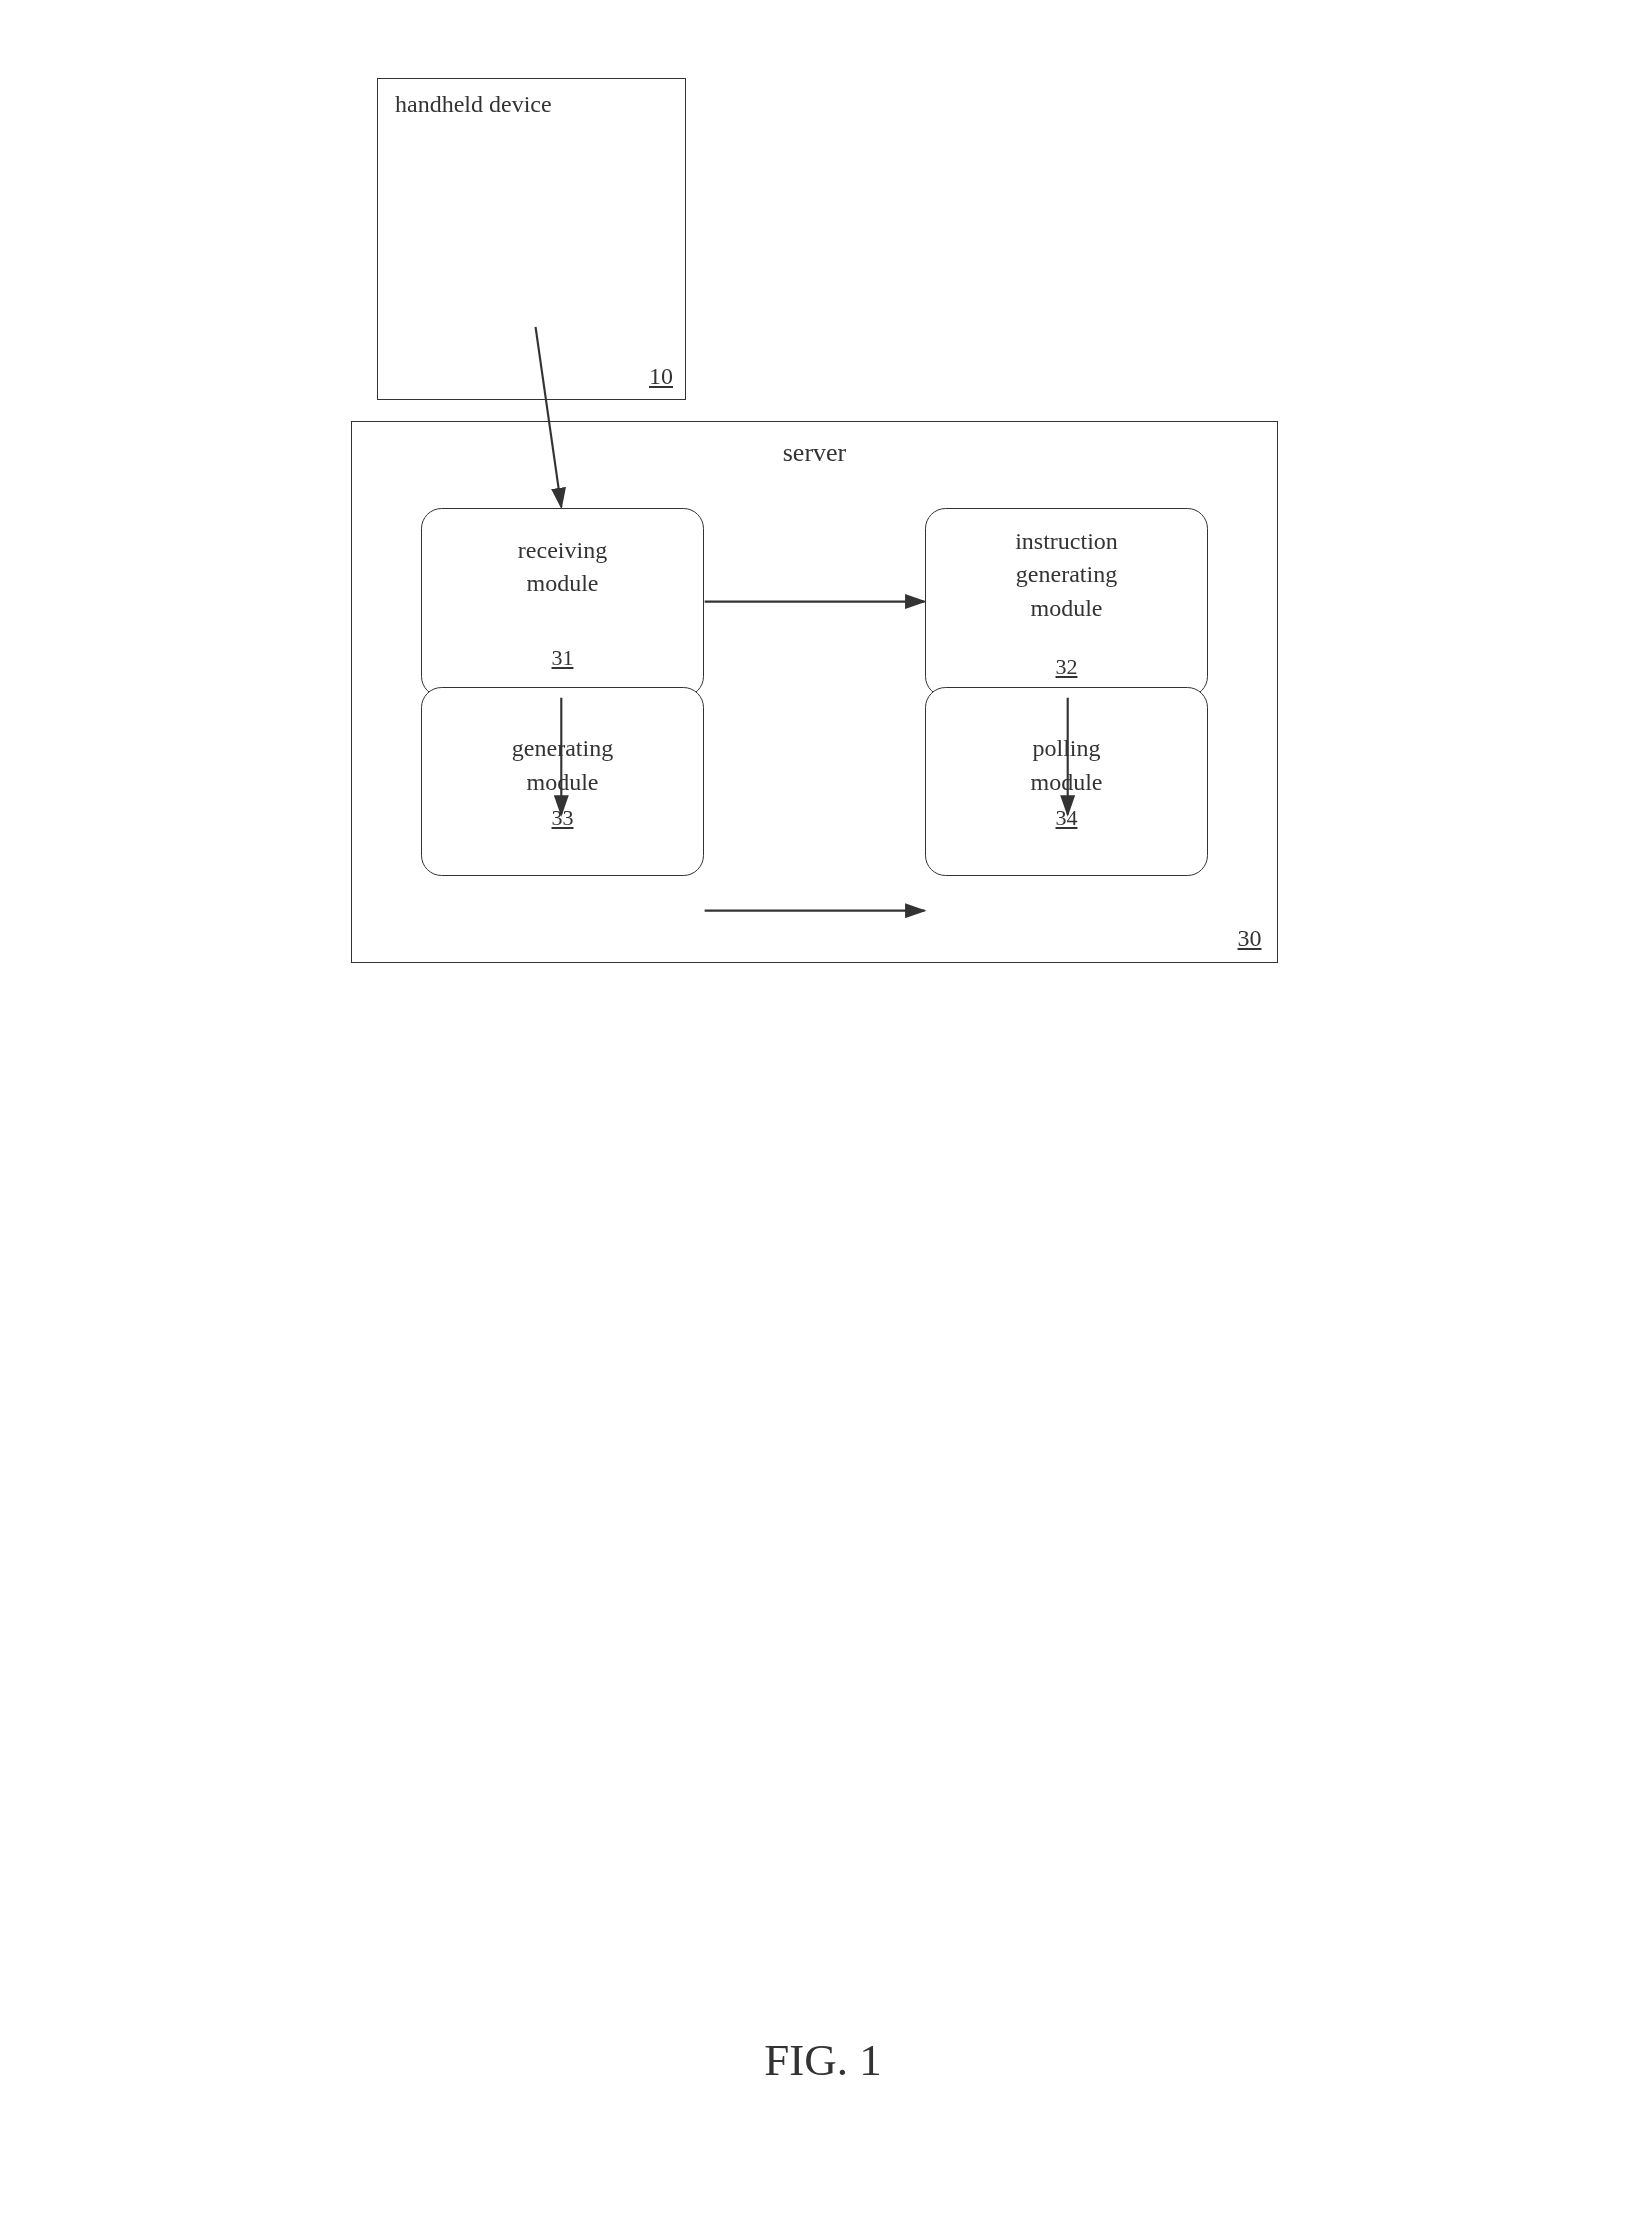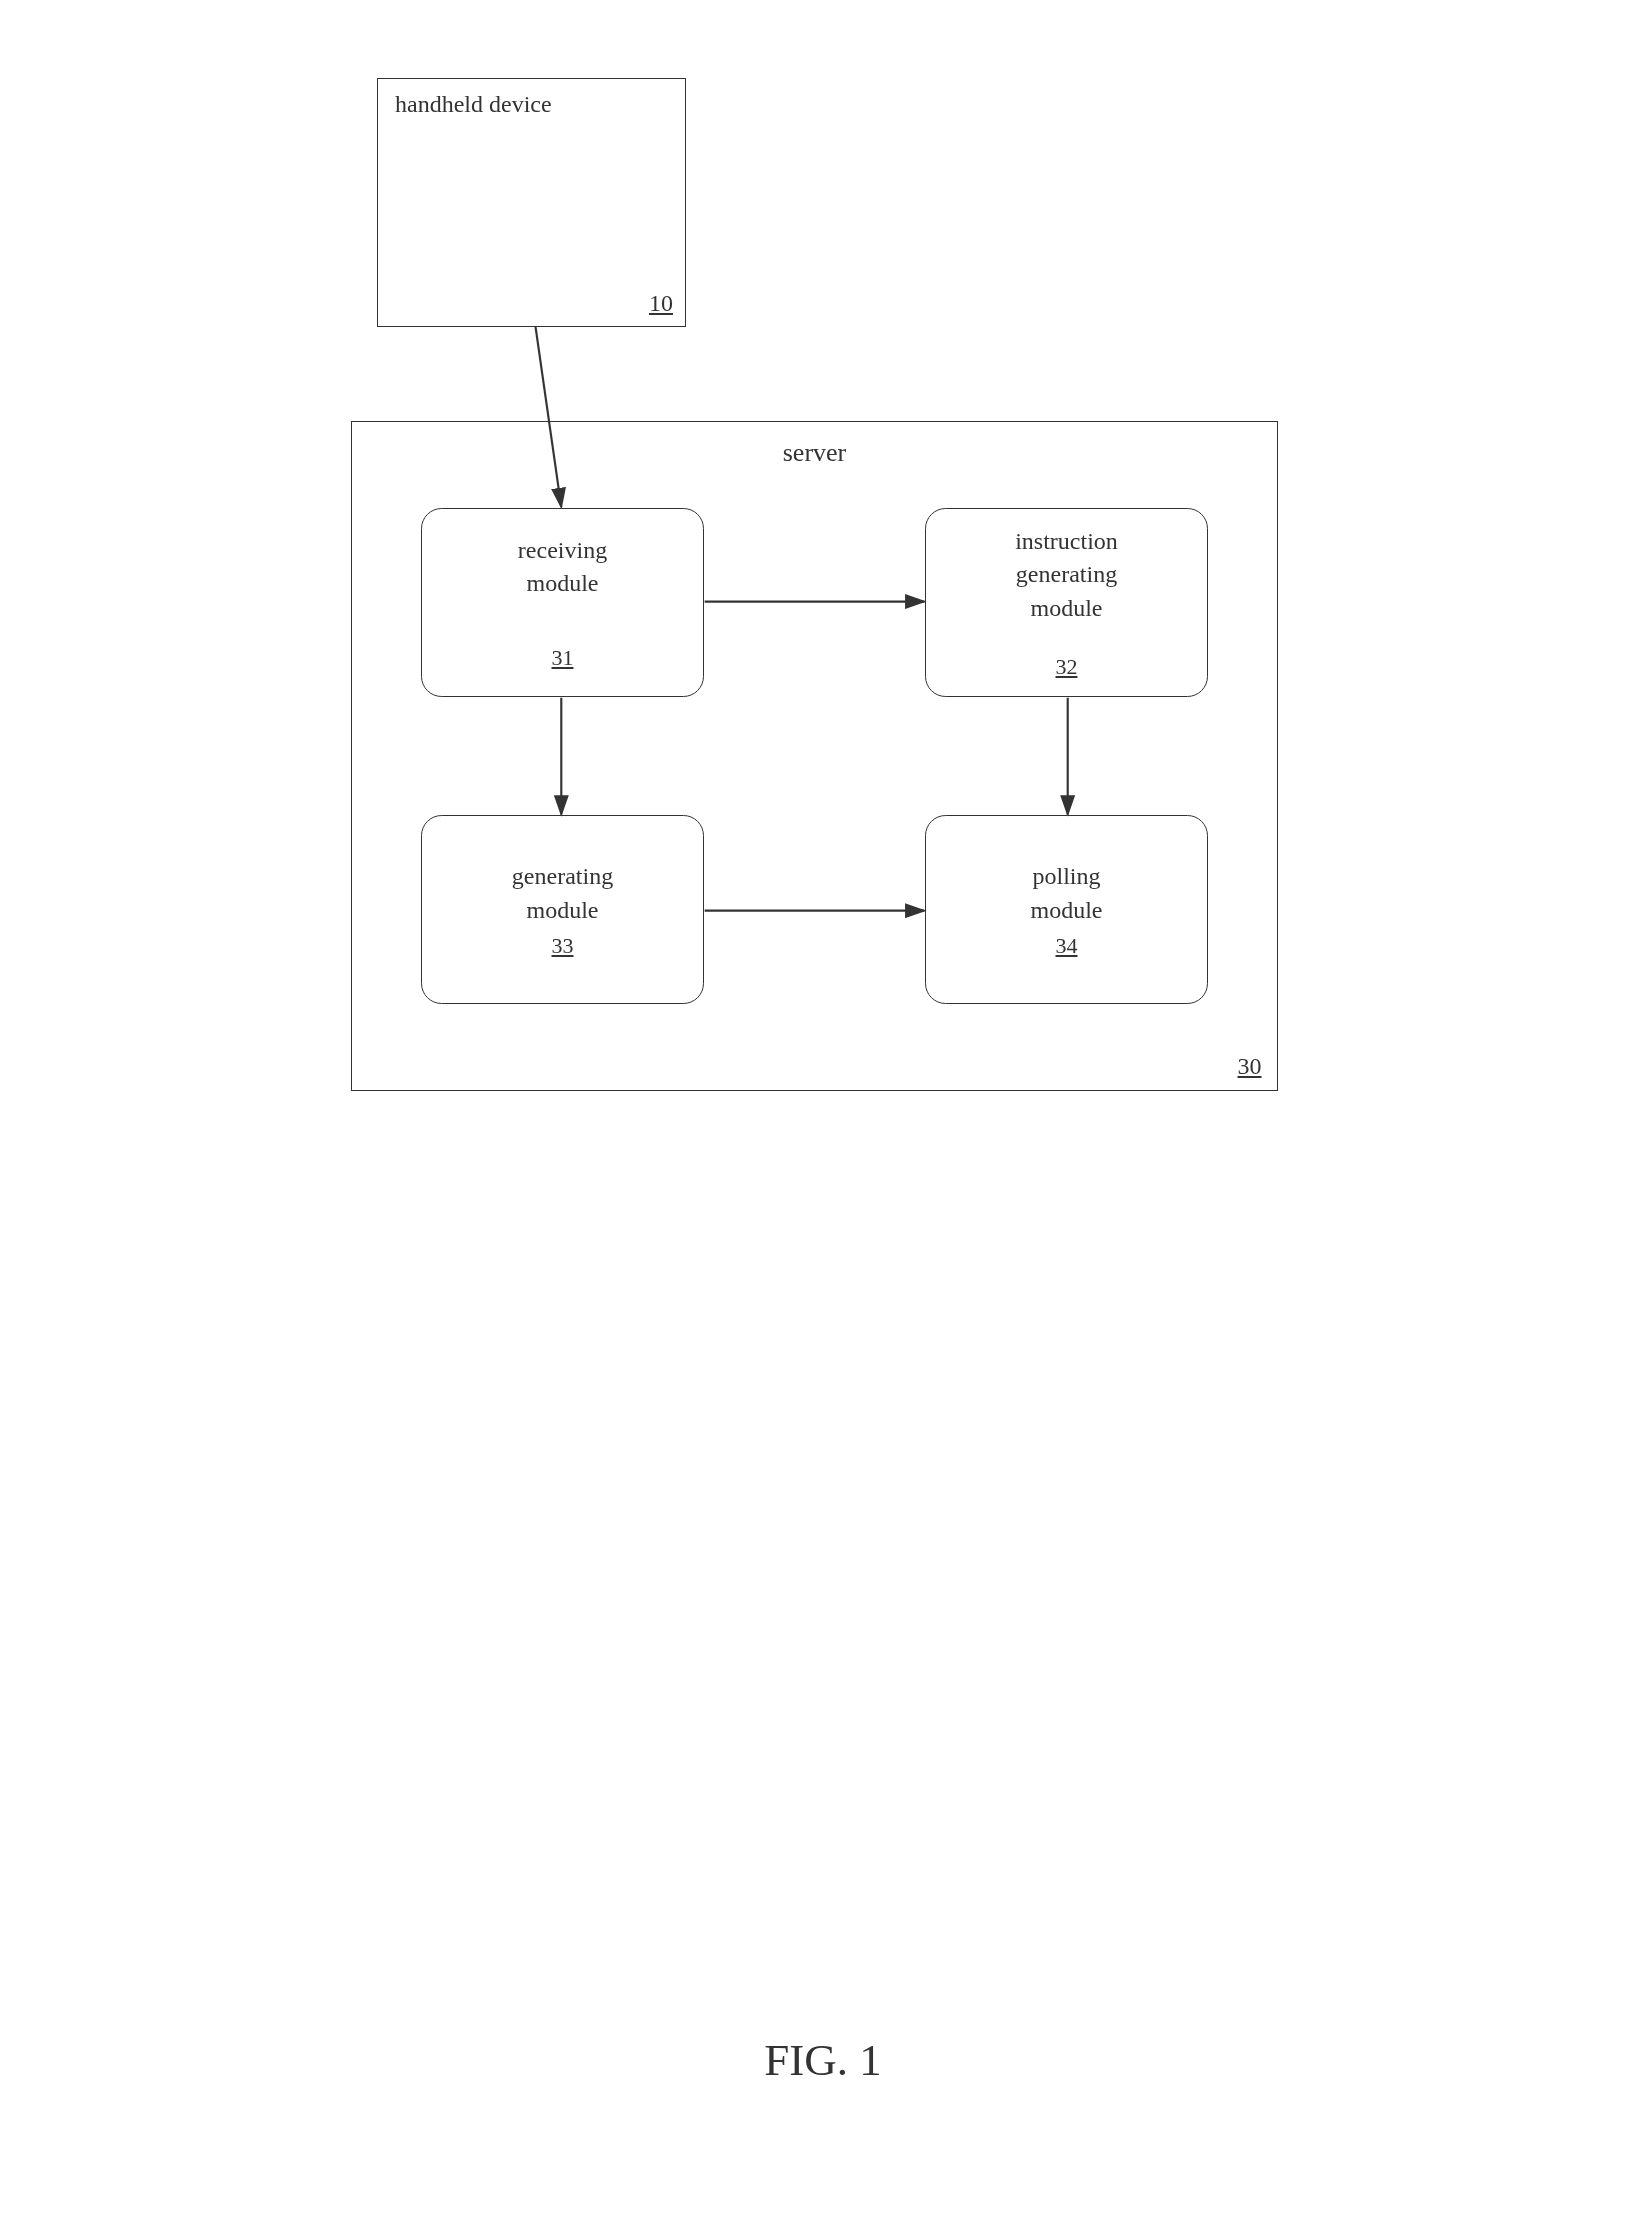--- a/index.html
+++ b/index.html
@@ -25,21 +25,21 @@
       width: 944px;
       height: 2060px;
     }
 
     
     .handheld-device {
       position: absolute;
       top: 26px;
       left: 26px;
       width: 309px;
-      height: 249px;
+      height: 322px;
       border: 1.7px solid #333;
       background: #fff;
     }
 
     .handheld-device-label {
       position: absolute;
       top: 12px;
       left: 17px;
       font-size: 24px;
       color: #333;
@@ -83,21 +83,21 @@
       text-decoration: underline;
       text-align: right;
     }
 
     
     .server-box {
       position: absolute;
       top: 369px;
       left: 0px;
       width: 927px;
-      height: 670px;
+      height: 542px;
       border: 1.7px solid #333;
       background: #fff;
     }
 
     .server-label {
       position: absolute;
       top: 15.5px;
       left: 50%;
       transform: translateX(-50%);
       font-size: 26px;

